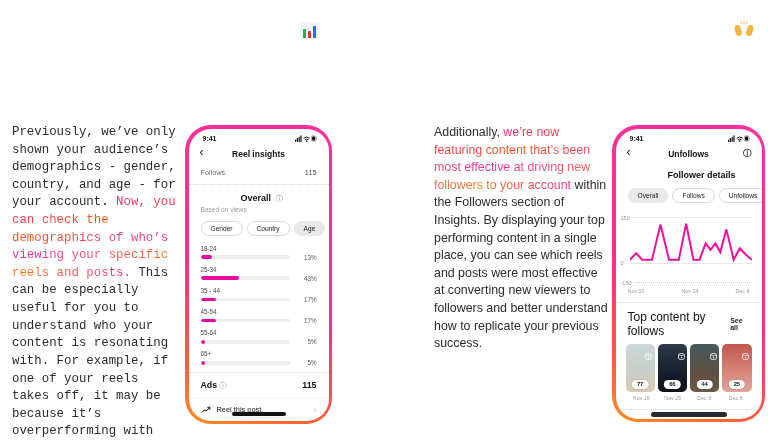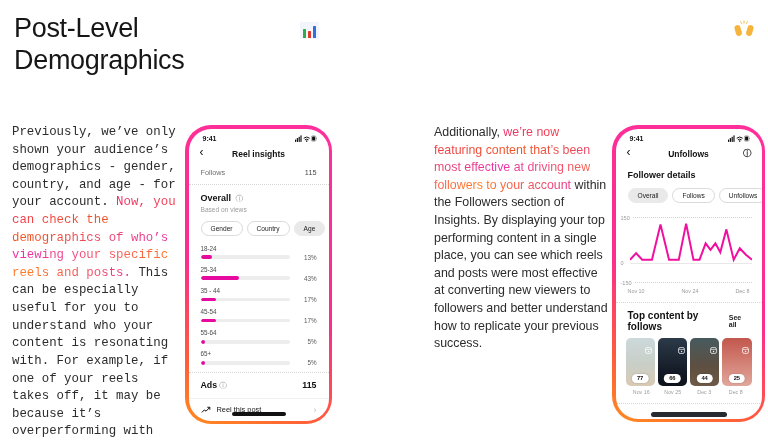--- a/index.html
+++ b/index.html
@@ -45,21 +45,21 @@
 
   .navbar { position:relative; text-align:center; padding:7px 0 7px; font-size:8.5px; font-weight:700; color:#111; }
   .nav-back { position:absolute; left:11px; top:3px; font-size:12px; font-weight:400; color:#111; cursor:default; }
   .nav-info { position:absolute; right:10px; top:6px; font-size:8.5px; color:#333; }
 
   .kv-row { display:flex; justify-content:space-between; padding:2px 12px 7px; font-size:7.3px; }
   .kv-row .k { color:#707070; } .kv-row .v { color:#4c4c4c; }
 
   .divider-dot { border-top:1px dotted #d6d6d6; margin:0; }
 
-  .sec-head { padding:8px 12px 0; font-size:9px; font-weight:700; color:#111; }
+  .sec-head { padding:8px 12px 0; font-size:9px; font-weight:700; color:#111;margin-left:40px; }
   .sec-head .info { font-weight:400; font-size:7.5px; color:#8a8a8a; margin-left:2px; }
   .sec-sub { padding:2px 12px 0; font-size:6.6px; color:#9c9c9c; }
 
   .pills { display:flex; gap:4px; padding:8px 12px 6px; }
   .pill { font-size:6.6px; color:#1c1c1c; border:1px solid #d9d9d9; border-radius:999px;
           padding:3px 9px; background:#fff; cursor:default; white-space:nowrap; }
   .pill.active { background:#e9e9e9; border-color:#e9e9e9; }
 
   .bars { padding:3px 12px 0; }
   .bar-row { margin-bottom:5.2px; }
@@ -86,21 +86,21 @@
              font-size:5.6px; color:#9c9c9c; }
   .gridrow .gline { flex:1; border-top:1px dotted #d2d2d2; }
   .plot { position:relative; margin:1px 10px 0 14px; height:42px; border-bottom:1px solid #e8e8e8; }
   .plot svg { width:100%; height:100%; display:block; }
   .zero-lab { position:absolute; left:-9px; bottom:-3px; font-size:5.6px; color:#9c9c9c; }
   .neg-row { margin-top:16px; }
   .xlabels { display:flex; justify-content:space-between; padding:2px 12px 0 12px;
              font-size:5.4px; color:#9c9c9c; }
 
   .topcontent-row { display:flex; justify-content:space-between; align-items:center; padding:7px 12px 3px; }
-  .topcontent-row .t { font-size:10px; font-weight:700; color:#111; }
+  .topcontent-row .t { font-size:12px; font-weight:400; color:#111; }
   .topcontent-row .see { font-size:7px; font-weight:700; color:#262626; cursor:default; }
 
   .thumbs { display:flex; gap:3px; padding:3px 10px 0; }
   .thumb { flex:1; height:48px; border-radius:5px; position:relative; overflow:hidden; cursor:default; }
   .t1 { background:linear-gradient(180deg,#ccd8da 0%,#c9cfc7 55%,#d9cab3 100%); }
   .t2 { background:linear-gradient(180deg,#2c3a49 0%,#141b26 70%,#0e131b 100%); }
   .t3 { background:linear-gradient(180deg,#475a5e 0%,#5e4f41 60%,#6e5a46 100%); }
   .t4 { background:linear-gradient(180deg,#c2574d 0%,#d98f83 70%,#e0a79b 100%); }
   .badge { position:absolute; bottom:3px; left:50%; transform:translateX(-50%); background:#fff;
            border-radius:8px; padding:1.5px 5px; font-size:5.8px; font-weight:700; color:#111;
@@ -112,24 +112,20 @@
   .loc-head { padding:8px 12px 0; font-size:8.6px; font-weight:700; color:#111; }
   .dark-bar { position:absolute; left:50%; transform:translateX(-50%); bottom:1.5px;
               width:76px; height:5px; border-radius:3px; background:#272a30; }
   .mt8 { margin-top:8px; }
 </style>
 </head>
 <body>
 
 <div class="canvas">
 
-  <div class="big-title title-left">
-    <div>Post-Level</div>
-    <div>Demographics</div>
-  </div>
   <div class="emoji-chart">
     <i class="b g"></i>
       <i class="b r"></i>
       <i class="b bl"></i>
   </div>
   <div class="para para-left"><span>Previously, we’ve only shown your audience’s demographics - gender, country, and age - for your account. </span><span class="hl">Now, you can check the demographics of who’s viewing your specific reels and posts.</span><span> This can be especially useful for you to understand who your content is resonating with. For example, if one of your reels takes off, it may be because it’s overperforming with people beyond your typical audience.</span></div>
 
   <div class="emoji-hands">
     <svg width="22" height="17" viewBox="0 0 22 17">
       <g stroke="#f6b43c" stroke-width="1" stroke-linecap="round">

